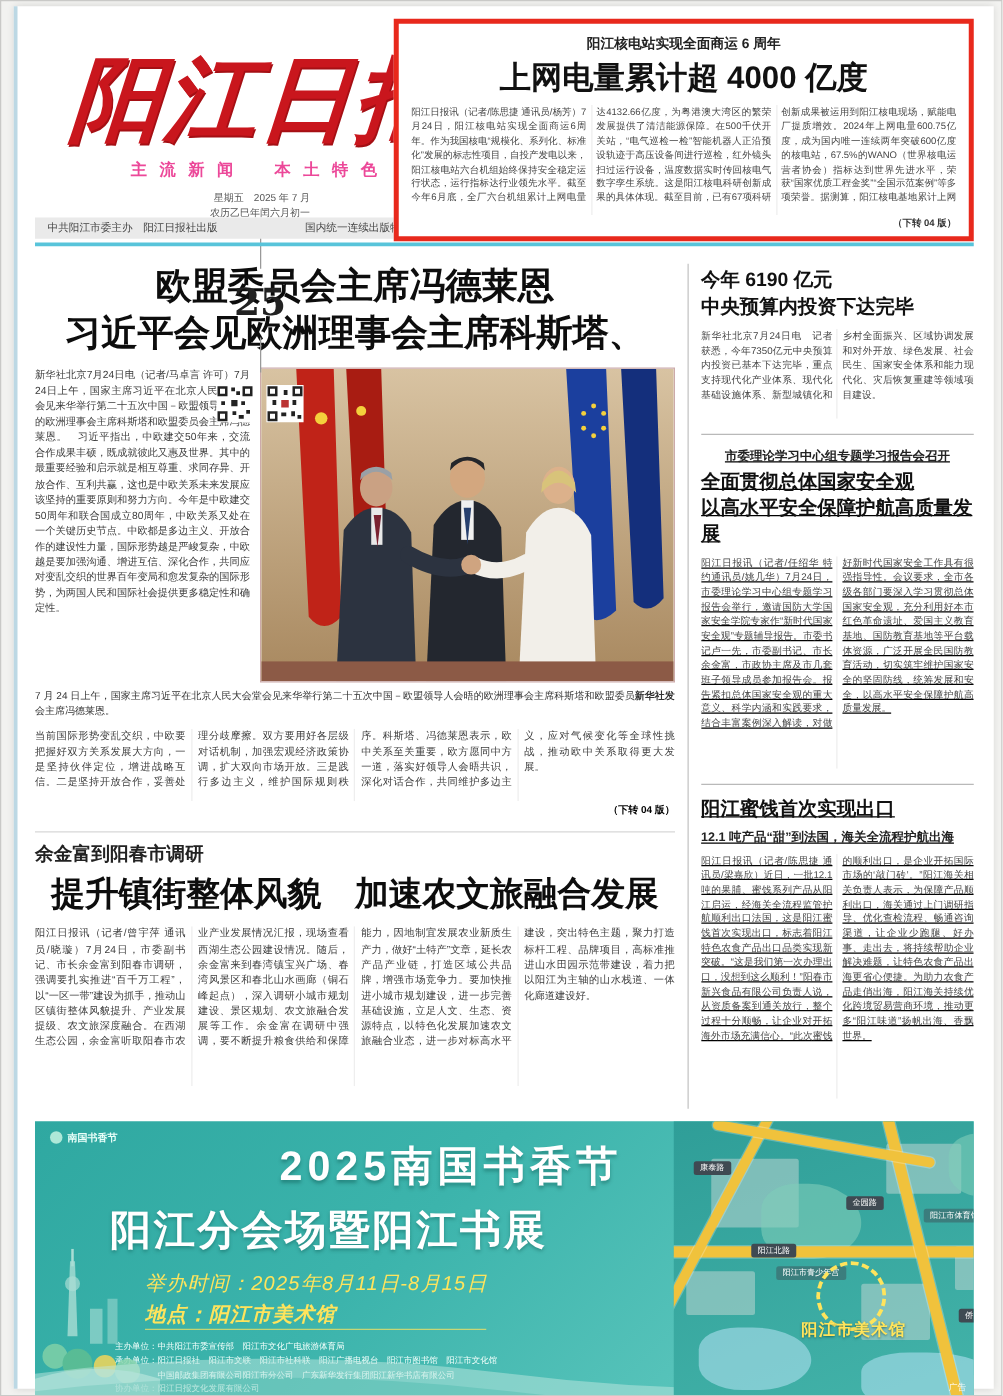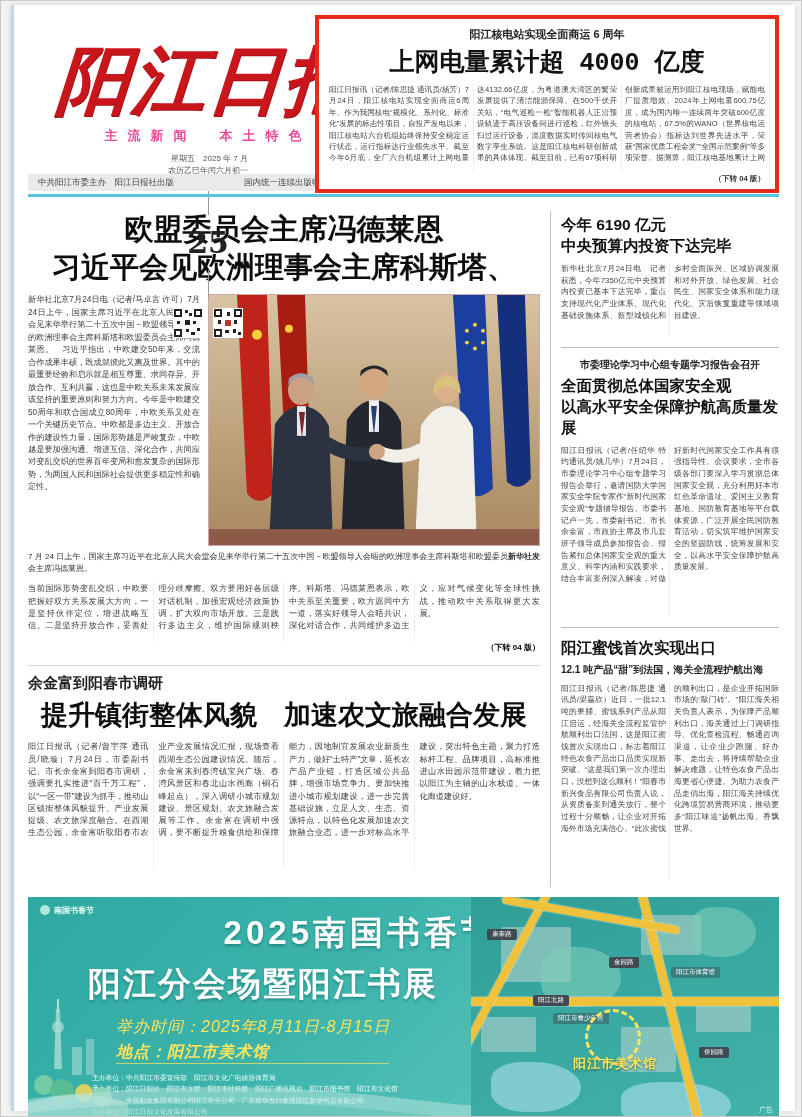--- a/index.html
+++ b/index.html
@@ -17,21 +17,21 @@
   .vline { width:1px; height:28px; background:#999; }
   .daynum { font-family:"DejaVu Serif",serif; font-size:30px; color:#222; font-weight:bold; }
   .qrs { display:flex; gap:10px; }
   .qr { width:30px; height:30px; }
   .pub-strip { position:absolute; left:0; right:0; bottom:14px; height:17px; background:#eaeaea; display:flex; align-items:center; justify-content:flex-start; gap:70px; padding:0 10px; font-size:8.5px; color:#444; }
   .cyan-rule { position:absolute; left:0; right:0; bottom:8px; height:3px; background:#58c4da; }
 
   
   .hl-box { position:absolute; top:0; right:0; width:464px; height:178px; border:4px solid #e8291c; background:#fff; padding:8px 10px 6px; z-index:5; }
   .hl-kicker { text-align:center; font-size:11px; font-weight:bold; color:#222; }
-  .hl-headline { text-align:center; font-size:25px; font-weight:900; color:#111; margin-top:3px; font-family:Liberation Mono, monospace; }
+  .hl-headline { text-align:center; font-size:25px; font-weight:900; color:#111; margin-top:3px; font-family:Liberation Sans, sans-serif; }
   .hl-body { margin-top:6px; font-size:7.6px; line-height:1.5; color:#454545; text-align:justify; columns:3; column-gap:8px; column-rule:1px solid #eee; height:88px; overflow:hidden; }
   .hl-cont { text-align:right; font-size:7.6px; font-weight:bold; color:#333; margin-top:2px; }
 
   
   .main { display:flex; margin-top:6px; }
   .col-left { width:514px; }
   .col-right { width:230px; margin-left:10px; padding-left:10px; border-left:1px solid #c3c3c3; }
 
   .xi-headline { text-align:center; font-weight:900; color:#0d0d0d; font-size:29px; line-height:1.3; }
   .xi-flex { display:flex; margin-top:8px; gap:8px; }
@@ -42,41 +42,41 @@
   .xi-body2 { margin-top:8px; font-size:8.2px; line-height:1.5; color:#3c3c3c; text-align:justify; columns:4; column-gap:10px; column-rule:1px solid #eee; height:58px; overflow:hidden; }
   .xi-cont { text-align:right; font-size:8px; font-weight:bold; margin-top:1px; }
 
   .yu-block { margin-top:12px; border-top:1px solid #d8d8d8; padding-top:8px; }
   .yu-kicker { font-size:15px; font-weight:bold; color:#222; }
   .yu-headline { text-align:center; font-size:27px; font-weight:900; color:#0d0d0d; margin-top:4px; }
   .yu-body { margin-top:8px; font-size:8.2px; line-height:1.5; color:#3c3c3c; text-align:justify; columns:4; column-gap:10px; column-rule:1px solid #eee; height:128px; overflow:hidden; }
 
   
   .ra { padding:4px 0 8px; }
-  .ra + .ra { border-top:1px solid #b9b9b9; margin-top:4px; padding-top:10px; }
+  .ra + .ra { border-top:1px solid #b9b9b9; margin-top:4px; padding-top:10px;text-decoration:underline; }
   .ra-h1 { font-size:15.5px; font-weight:900; color:#111; line-height:1.35; }
   .ra-kicker { text-align:center; font-size:10px; font-weight:bold; color:#222; margin-bottom:4px; }
   .ra-sub { font-size:10px; font-weight:bold; color:#222; margin-top:4px; }
   .ra-body { margin-top:6px; font-size:7.8px; line-height:1.5; color:#454545; text-align:justify; columns:2; column-gap:8px; column-rule:1px solid #eee; overflow:hidden; }
   .ra-body.h72 { height:72px; } .ra-body.h170 { height:170px; } .ra-body.h196 { height:196px; }
 
   
   .ad { position:relative; margin-top:10px; height:222px; background:linear-gradient(135deg,#2fa8a1 0%,#3cb4ac 40%,#57c3ba 75%,#6fcfc4 100%); overflow:hidden; color:#fff; }
   .ad-logo { position:absolute; left:12px; top:8px; font-size:8px; font-weight:bold; color:#eafff9; display:flex; align-items:center; gap:4px; }
   .ad-logo .dot { width:10px; height:10px; border-radius:50%; background:#aee8d8; display:inline-block; }
   .ad-title1 { text-align:right; font-size:33px; font-weight:900; letter-spacing:4px; margin-top:14px; text-shadow:0 2px 3px rgba(0,60,55,.35); width:470px; }
   .ad-title2 { text-align:center; font-size:33px; font-weight:900; letter-spacing:2px; margin-top:6px; text-shadow:0 2px 3px rgba(0,60,55,.35); width:470px; }
   .ad-info { margin:10px 0 0 88px; font-size:16px; font-weight:400; color:#ffe45c; font-style:italic; letter-spacing:1px; }
   .ad-info2 { margin:4px 0 0 88px; font-size:16px; font-weight:900; color:#ffe45c; font-style:italic; letter-spacing:1px; border-bottom:1px solid rgba(255,228,92,.7); display:inline-block; padding-right:120px; }
   .ad-orgs { margin:8px 0 0 64px; font-size:6.8px; line-height:1.7; color:#f2fffb; }
   .ad-tag { position:absolute; right:6px; bottom:4px; font-size:7px; color:rgba(255,255,255,.85); }
   .skyline { position:absolute; left:0; bottom:0; width:190px; height:120px; opacity:.85; }
   .waves { position:absolute; left:0; right:0; bottom:-10px; height:60px; opacity:.5; }
 
-  .map { position:absolute; right:0; top:0; width:308px; height:222px; background:linear-gradient(160deg,#2f9e98,#43b3a9); overflow:hidden; }
+  .map { position:absolute; right:0; top:0; width:240px; height:222px; background:linear-gradient(160deg,#2f9e98,#43b3a9); overflow:hidden; }
   .blockshape { position:absolute; background:#bcd6d2; opacity:.55; border-radius:2px; }
   .greenshape { position:absolute; background:#7fcdb9; opacity:.6; border-radius:40% 60% 55% 45%; }
   .road { position:absolute; background:#f0c23c; border-radius:3px; box-shadow:0 0 0 1px rgba(255,255,255,.25); }
   .map-label { position:absolute; background:#3f4a52; color:#fff; font-size:6.5px; padding:1px 5px; border-radius:2px; white-space:nowrap; }
   .map-label.faint { background:rgba(63,74,82,.45); }
   .venue-circle { position:absolute; width:56px; height:56px; border:3px dashed #ffe45c; border-radius:50%; }
   .venue-name { position:absolute; color:#ffe45c; font-weight:900; font-size:13px; text-shadow:0 1px 2px rgba(0,50,45,.6); letter-spacing:1px; }
 </style>
 </head>
 <body>

